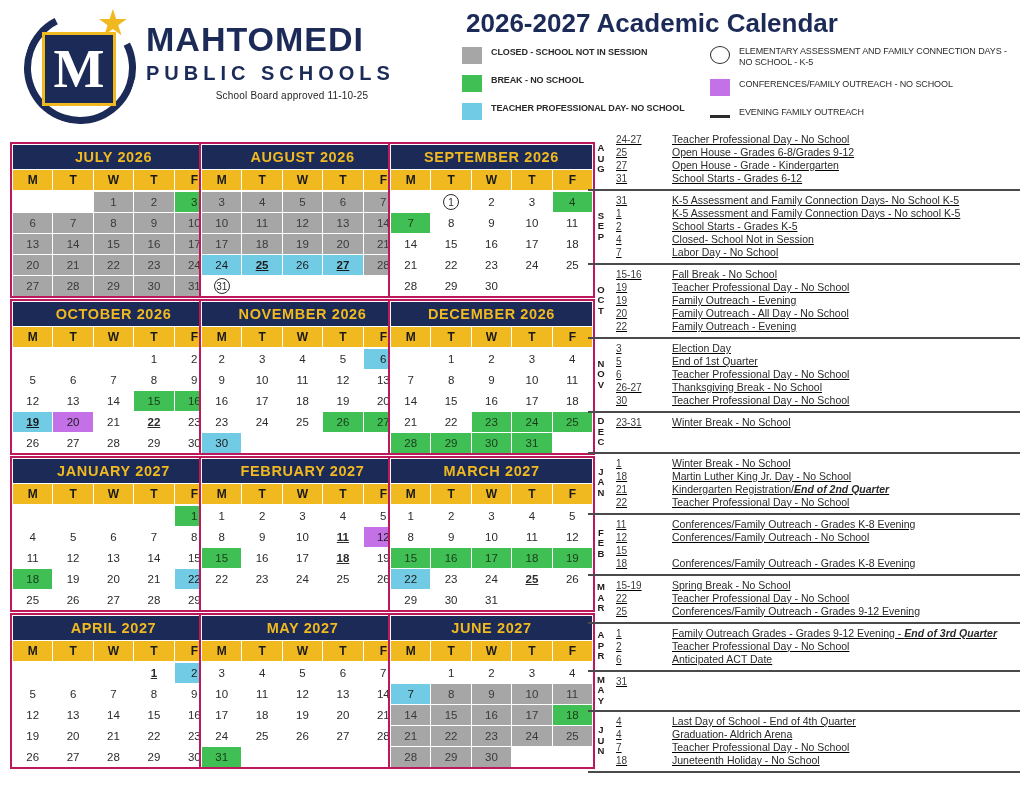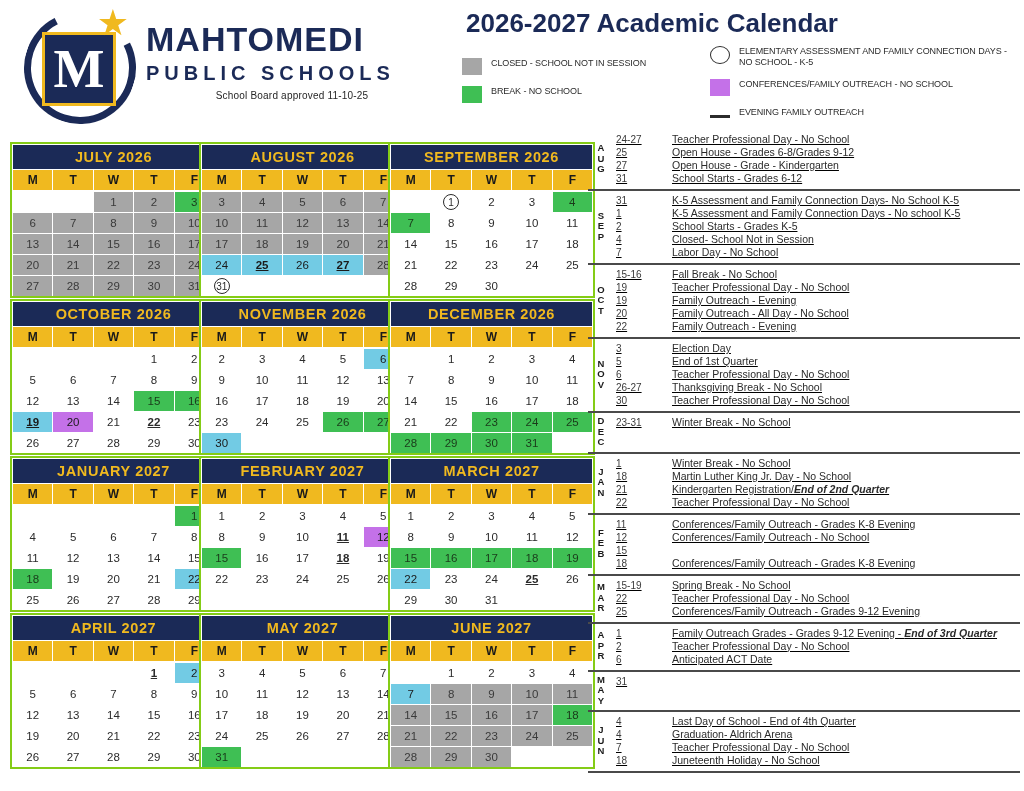--- a/index.html
+++ b/index.html
@@ -48,21 +48,21 @@
     color: #262626; font-size: 10px; line-height: 16px; letter-spacing: 0.2px;
     text-align: center; width: 292px;
   }
 
   .title {
     position: absolute; left: 466px; top: 8px; width: 480px;
     color: #1b2a57; font-weight: bold; font-size: 26px; letter-spacing: 0px;
   }
 
   .legend { position: absolute; left: 462px; top: 46px; width: 560px; height: 82px; }
-  .leg-col-a { position: absolute; left: 0; top: 12px; width: 250px; }
+  .leg-col-a { position: absolute; left: 0; top: 1px; width: 250px; font-weight: bold; }
   .leg-col-b { position: absolute; left: 248px; top: 0; width: 312px; }
   .leg-row { display: flex; align-items: flex-start; margin-bottom: 11px; }
   .leg-swatch { width: 20px; height: 17px; flex: 0 0 20px; margin-right: 9px; }
   .leg-circle {
     width: 20px; height: 18px; flex: 0 0 20px; margin-right: 9px;
     border: 1.6px solid #2b2b2b; border-radius: 50%;
   }
   .leg-line {
     width: 20px; height: 18px; flex: 0 0 20px; margin-right: 9px;
     position: relative;
@@ -74,21 +74,21 @@
   .leg-text { font-size: 9px; line-height: 11px; color: #2b2b2b; letter-spacing: -0.1px; }
 
   
   .cal-area { position: absolute; left: 10px; top: 142px; width: 570px; height: 640px; }
   .cal-grid {
     display: grid;
     grid-template-columns: repeat(3, 186px);
     grid-template-rows: repeat(4, 156px);
     column-gap: 3px; row-gap: 1px;
   }
-  .month { width: 207px; border: 2px solid #84cc16; background: #ffffff; }
+  .month { width: 207px; border: 2px solid #be185d; background: #ffffff; }
   .month-title {
     background: #1b2a57; color: #f0b91f; text-align: center;
     font-size: 14.5px; font-weight: bold; letter-spacing: 0.6px;
     height: 24px; line-height: 24px; margin: 1px;
   }
   .dow-row { display: grid; grid-template-columns: repeat(5, 1fr); gap: 1px; padding: 0 1px; }
   .dow {
     background: #f0b91f; color: #1a1a1a; text-align: center;
     font-size: 12px; font-weight: bold; height: 20px; line-height: 20px;
   }
@@ -155,20 +155,24 @@
     <div class="legend">
       <div class="leg-col-a">
           <div class="leg-row">
             <div class="leg-swatch" style="background: rgb(166, 166, 166);"></div>
             <div class="leg-text">CLOSED - SCHOOL NOT IN SESSION</div>
           </div>
           <div class="leg-row">
             <div class="leg-swatch" style="background: rgb(63, 191, 84);"></div>
             <div class="leg-text">BREAK - NO SCHOOL</div>
           </div>
+          <div class="leg-row">
+            <div class="leg-swatch" style="background: rgb(114, 203, 228);"></div>
+            <div class="leg-text">TEACHER PROFESSIONAL DAY- NO SCHOOL</div>
+          </div>
         </div>
       <div class="leg-col-b">
           <div class="leg-row">
             <div class="leg-circle" style="border-color: rgb(43, 43, 43);"></div>
             <div class="leg-text">ELEMENTARY ASSESSMENT AND FAMILY CONNECTION DAYS - NO SCHOOL - K-5</div>
           </div>
           <div class="leg-row">
             <div class="leg-swatch" style="background: rgb(196, 113, 232);"></div>
             <div class="leg-text">CONFERENCES/FAMILY OUTREACH - NO SCHOOL</div>
           </div>

